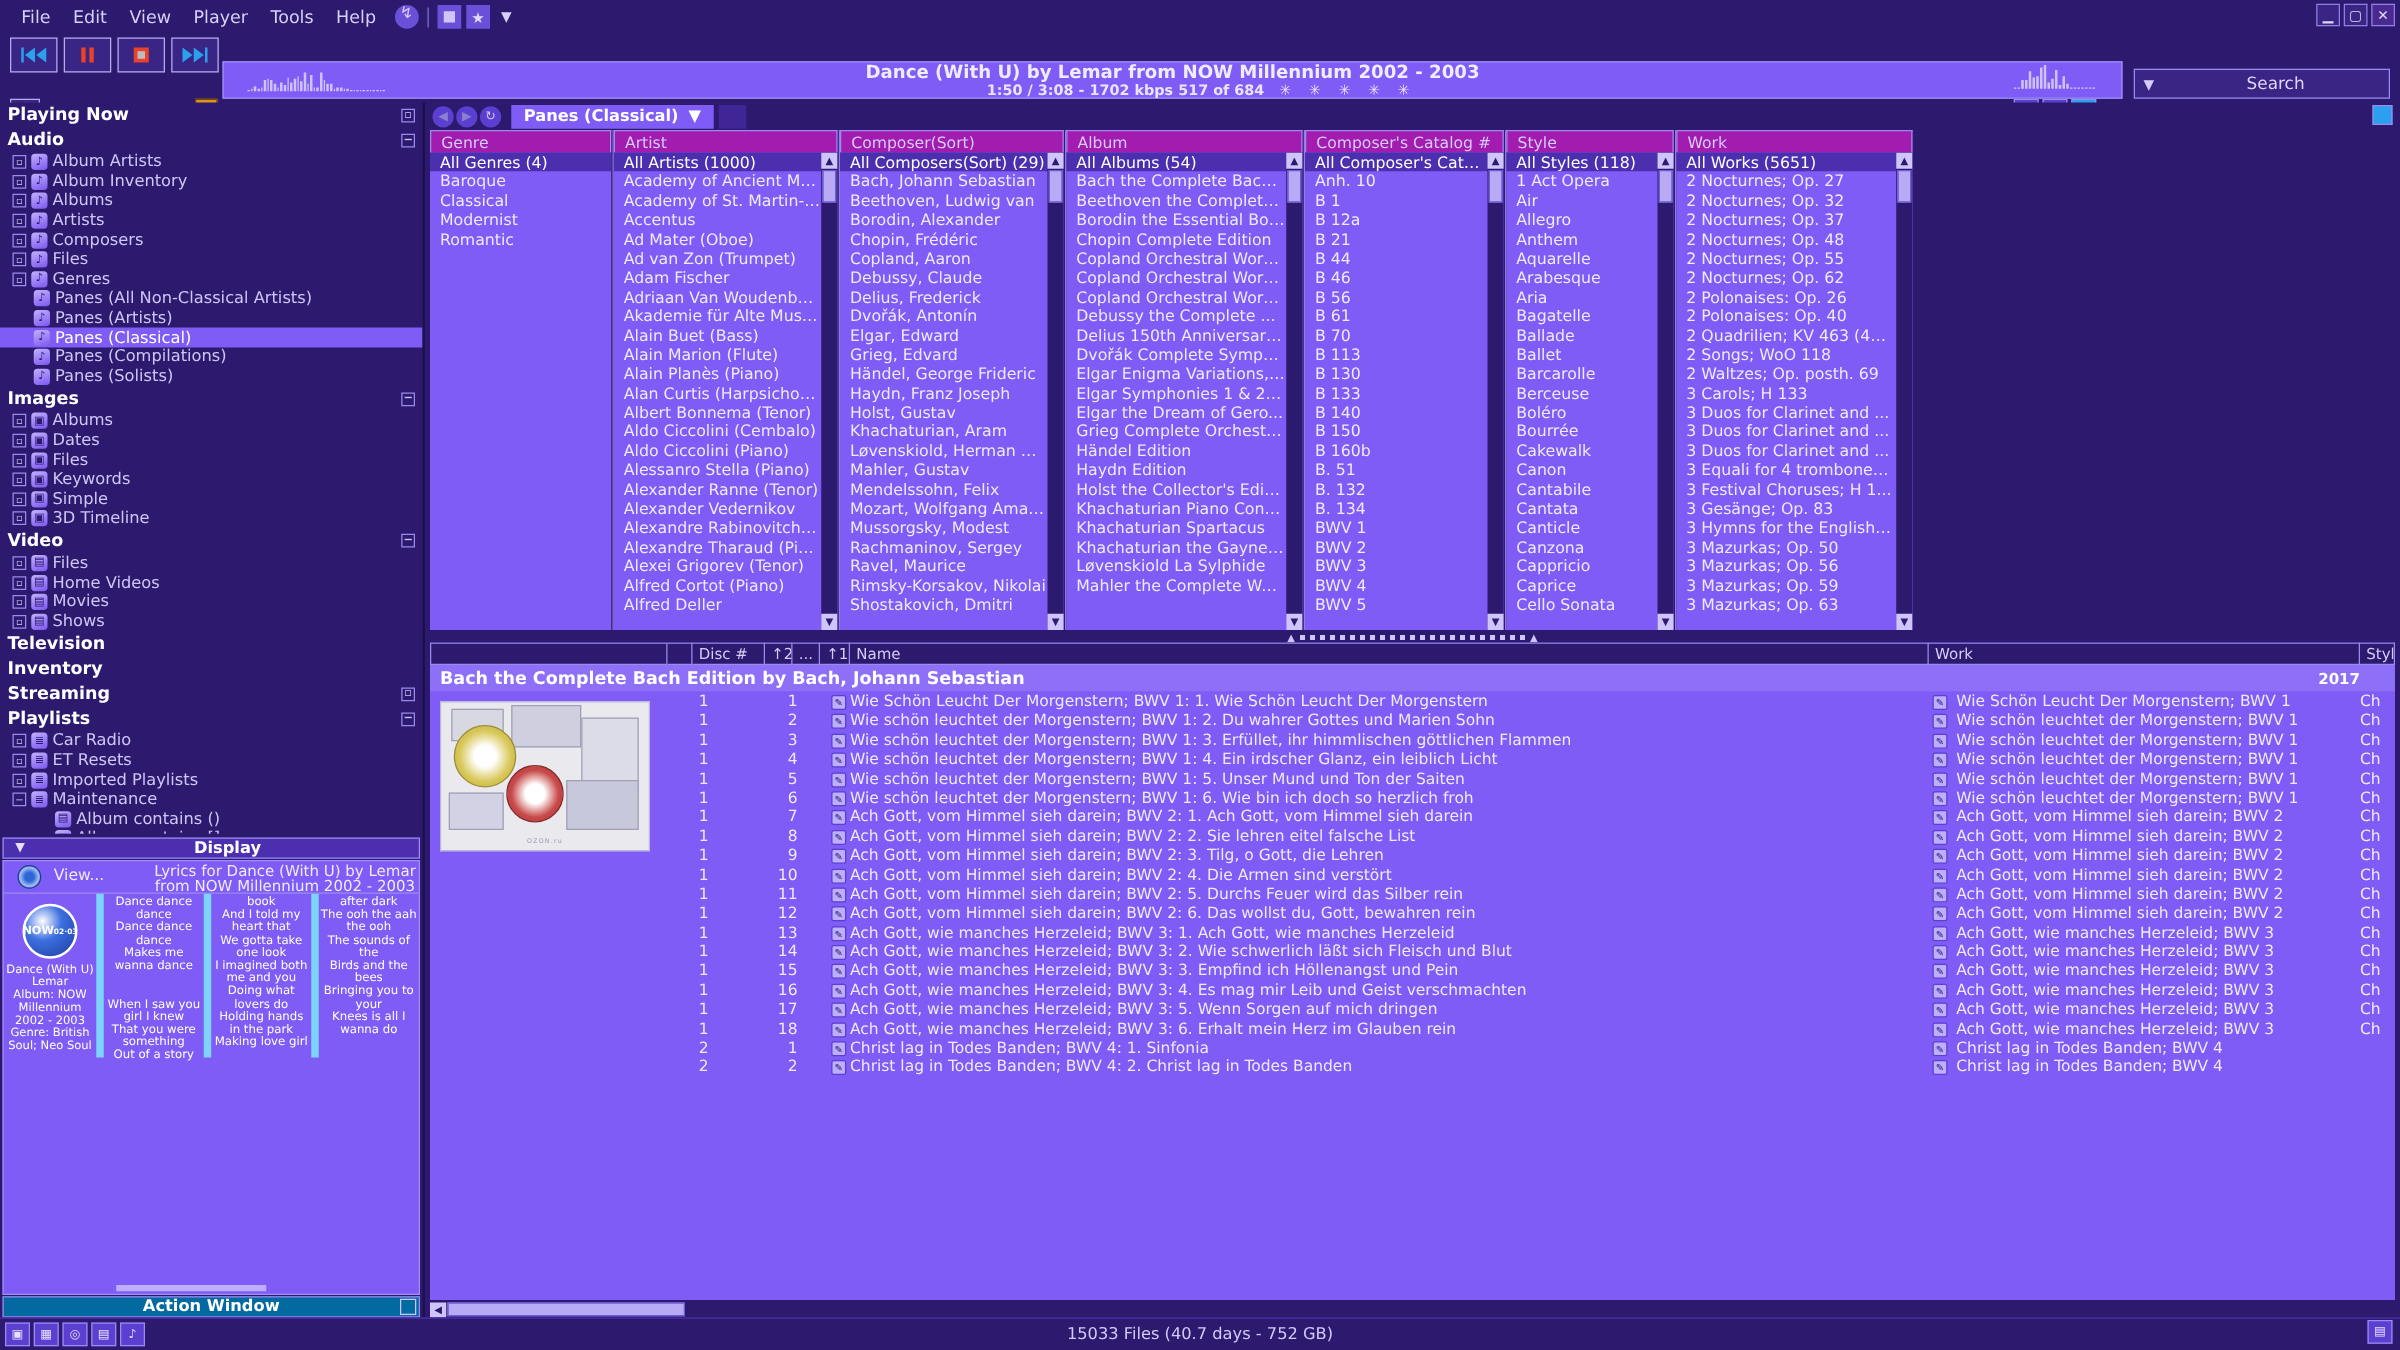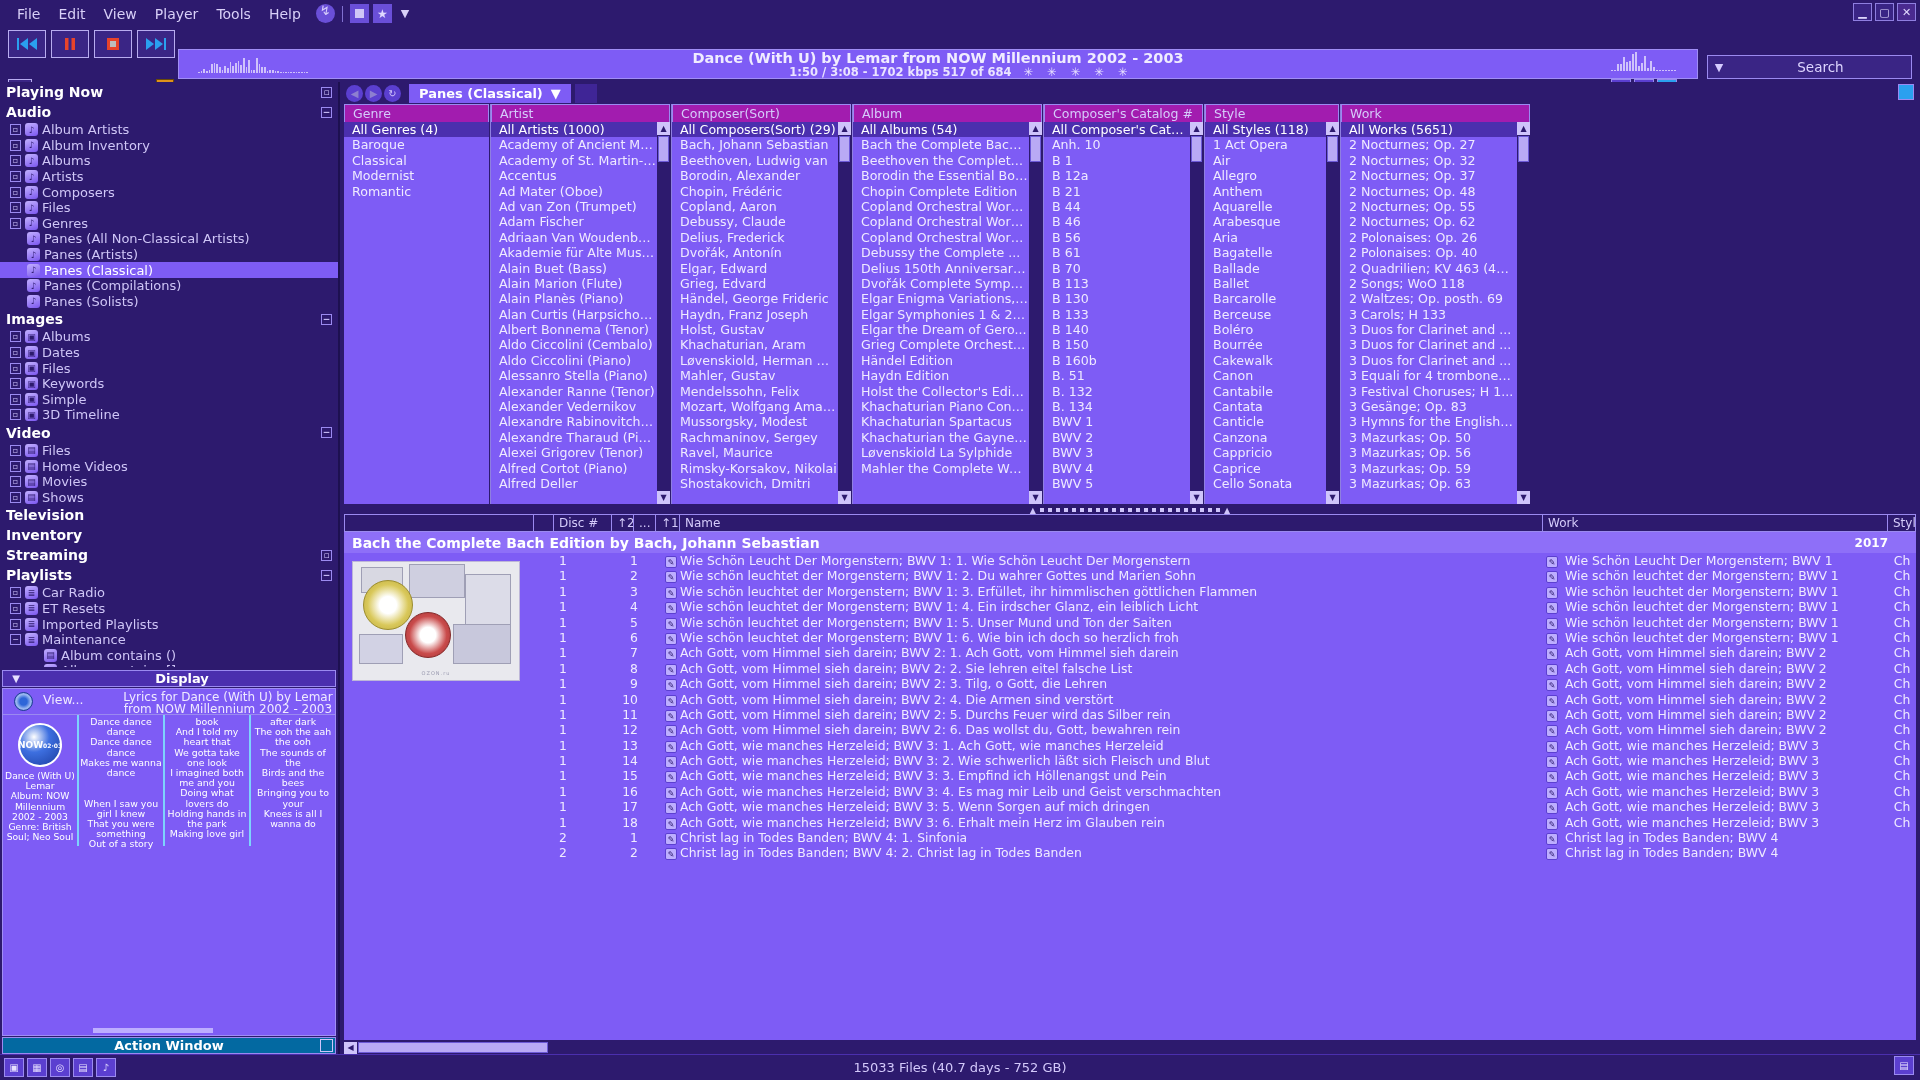--- a/index.html
+++ b/index.html
@@ -96,21 +96,21 @@
   .lyr-disc { width:40px; height:24px; display:flex; align-items:center; justify-content:center;}
   .lyr-disc .cd { width:19px; height:19px; border-radius:50%; background:radial-gradient(circle,#2e66d8 30%,#9bb8f0 60%,#5b86e0 100%); border:1px solid #1b3f8f;}
   .lyr-view { width:78px; color:#efeaff; font-size:12.5px; padding-top:3px;}
   .lyr-title { flex:1; text-align:center; color:#efeaff; font-size:12px; line-height:12px; padding-top:2px;}
   .lyr-cols { display:flex; height:132px; border-top:1px solid #9b8af0;}
   .lyr-cover { width:74px; display:flex; align-items:flex-start; justify-content:center; padding-top:8px;}
   .lyr-cover .badge { width:44px; height:44px; border-radius:50%;
         background:radial-gradient(circle at 35% 30%,#ffffff 0%,#3d6fe0 40%,#1b3c9e 100%);
         display:flex;align-items:center;justify-content:center;color:#fff;font-size:9px;font-weight:bold; border:2px solid #fff;}
   .lyr-c { flex:1; padding:2px 1px; font-size:9.4px; line-height:10.2px; color:#ffffff; text-align:center;
-           border-left:2px solid #7dd3fc;}
+           border-left:6px solid #7dd3fc;}
   .lyr-meta { padding:4px 2px 0 2px; font-size:9.2px; line-height:10.2px; color:#ffffff; text-align:center; width:74px;}
   .lyr-scroll { position:absolute; left:90px; bottom:2px; width:120px; height:5px; background:#bdaeff; }
 
   .actionbar { position:absolute; left:2px; right:2px; bottom:0; height:17px; background:#0369a1; border:1px solid #9b8af0;
                display:flex; align-items:center; justify-content:center; color:#fff; font-weight:bold; font-size:13px;}
   .actionbar .abtn { position:absolute; right:2px; width:13px; height:13px; border:1px solid #cfc4fb;}
 
   
   .rightcol { flex:1; position:relative; background:#2d1a6e; }
   .navrow { height:22px; display:flex; align-items:center; padding-left:6px; gap:2px;}
@@ -165,21 +165,21 @@
   .tk-art .frame .lbl{position:absolute;left:0;right:0;bottom:4px;text-align:center;font-size:5px;color:#9a9ab0;letter-spacing:1px;}
   .tk-rows { flex:1; min-width:0; }
   .trk { display:flex; height:15.4px; line-height:15.4px; font-size:12.4px; color:#efeaff; white-space:nowrap;}
   .trk .c-disc { width:58px; text-align:center; }
   .trk .c-num  { width:70px; text-align:right; padding-right:24px;}
   .trk .c-pen  { width:18px; text-align:center; color:#2d1a6e; }
   .trk .c-pen span { display:inline-block; width:12px; height:12px; background:#bdaeff; border:1px solid #5b3fd0; font-size:8px;
                      line-height:11px; border-radius:2px; color:#2d1a6e;}
   .trk .c-name { flex:1; min-width:0; overflow:hidden; text-overflow:ellipsis;}
   .trk .c-work { width:345px; overflow:hidden; text-overflow:ellipsis; display:flex; gap:4px;}
-  .trk .c-style{ width:28px; overflow:hidden;text-align:center; }
+  .trk .c-style{ width:28px; overflow:hidden; }
 
   .hscroll { position:absolute; left:4px; right:4px; bottom:0; height:13px; background:#2d1a6e; display:flex; align-items:center;}
   .hscroll .ar { width:13px; height:12px; background:#cfc4fb; color:#2d1a6e; font-size:8px; display:flex;align-items:center;justify-content:center;}
   .hscroll .tr2 { height:11px; background:#b9aaf5; border:1px solid #6d5ad8; margin-left:1px;}
 
   
   .statusbar { position:absolute; left:0; right:0; bottom:0; height:26px; background:#2d1a6e; border-top:1px solid #4b2fae;
                display:flex; align-items:center; justify-content:center; color:#d3c9fb; font-size:13px; }
   .taskicons { position:absolute; left:4px; bottom:3px; display:flex; gap:3px;}
   .tski { width:20px; height:19px; background:#5b3fd0; border:1px solid #9b8af0; display:flex; align-items:center; justify-content:center;

